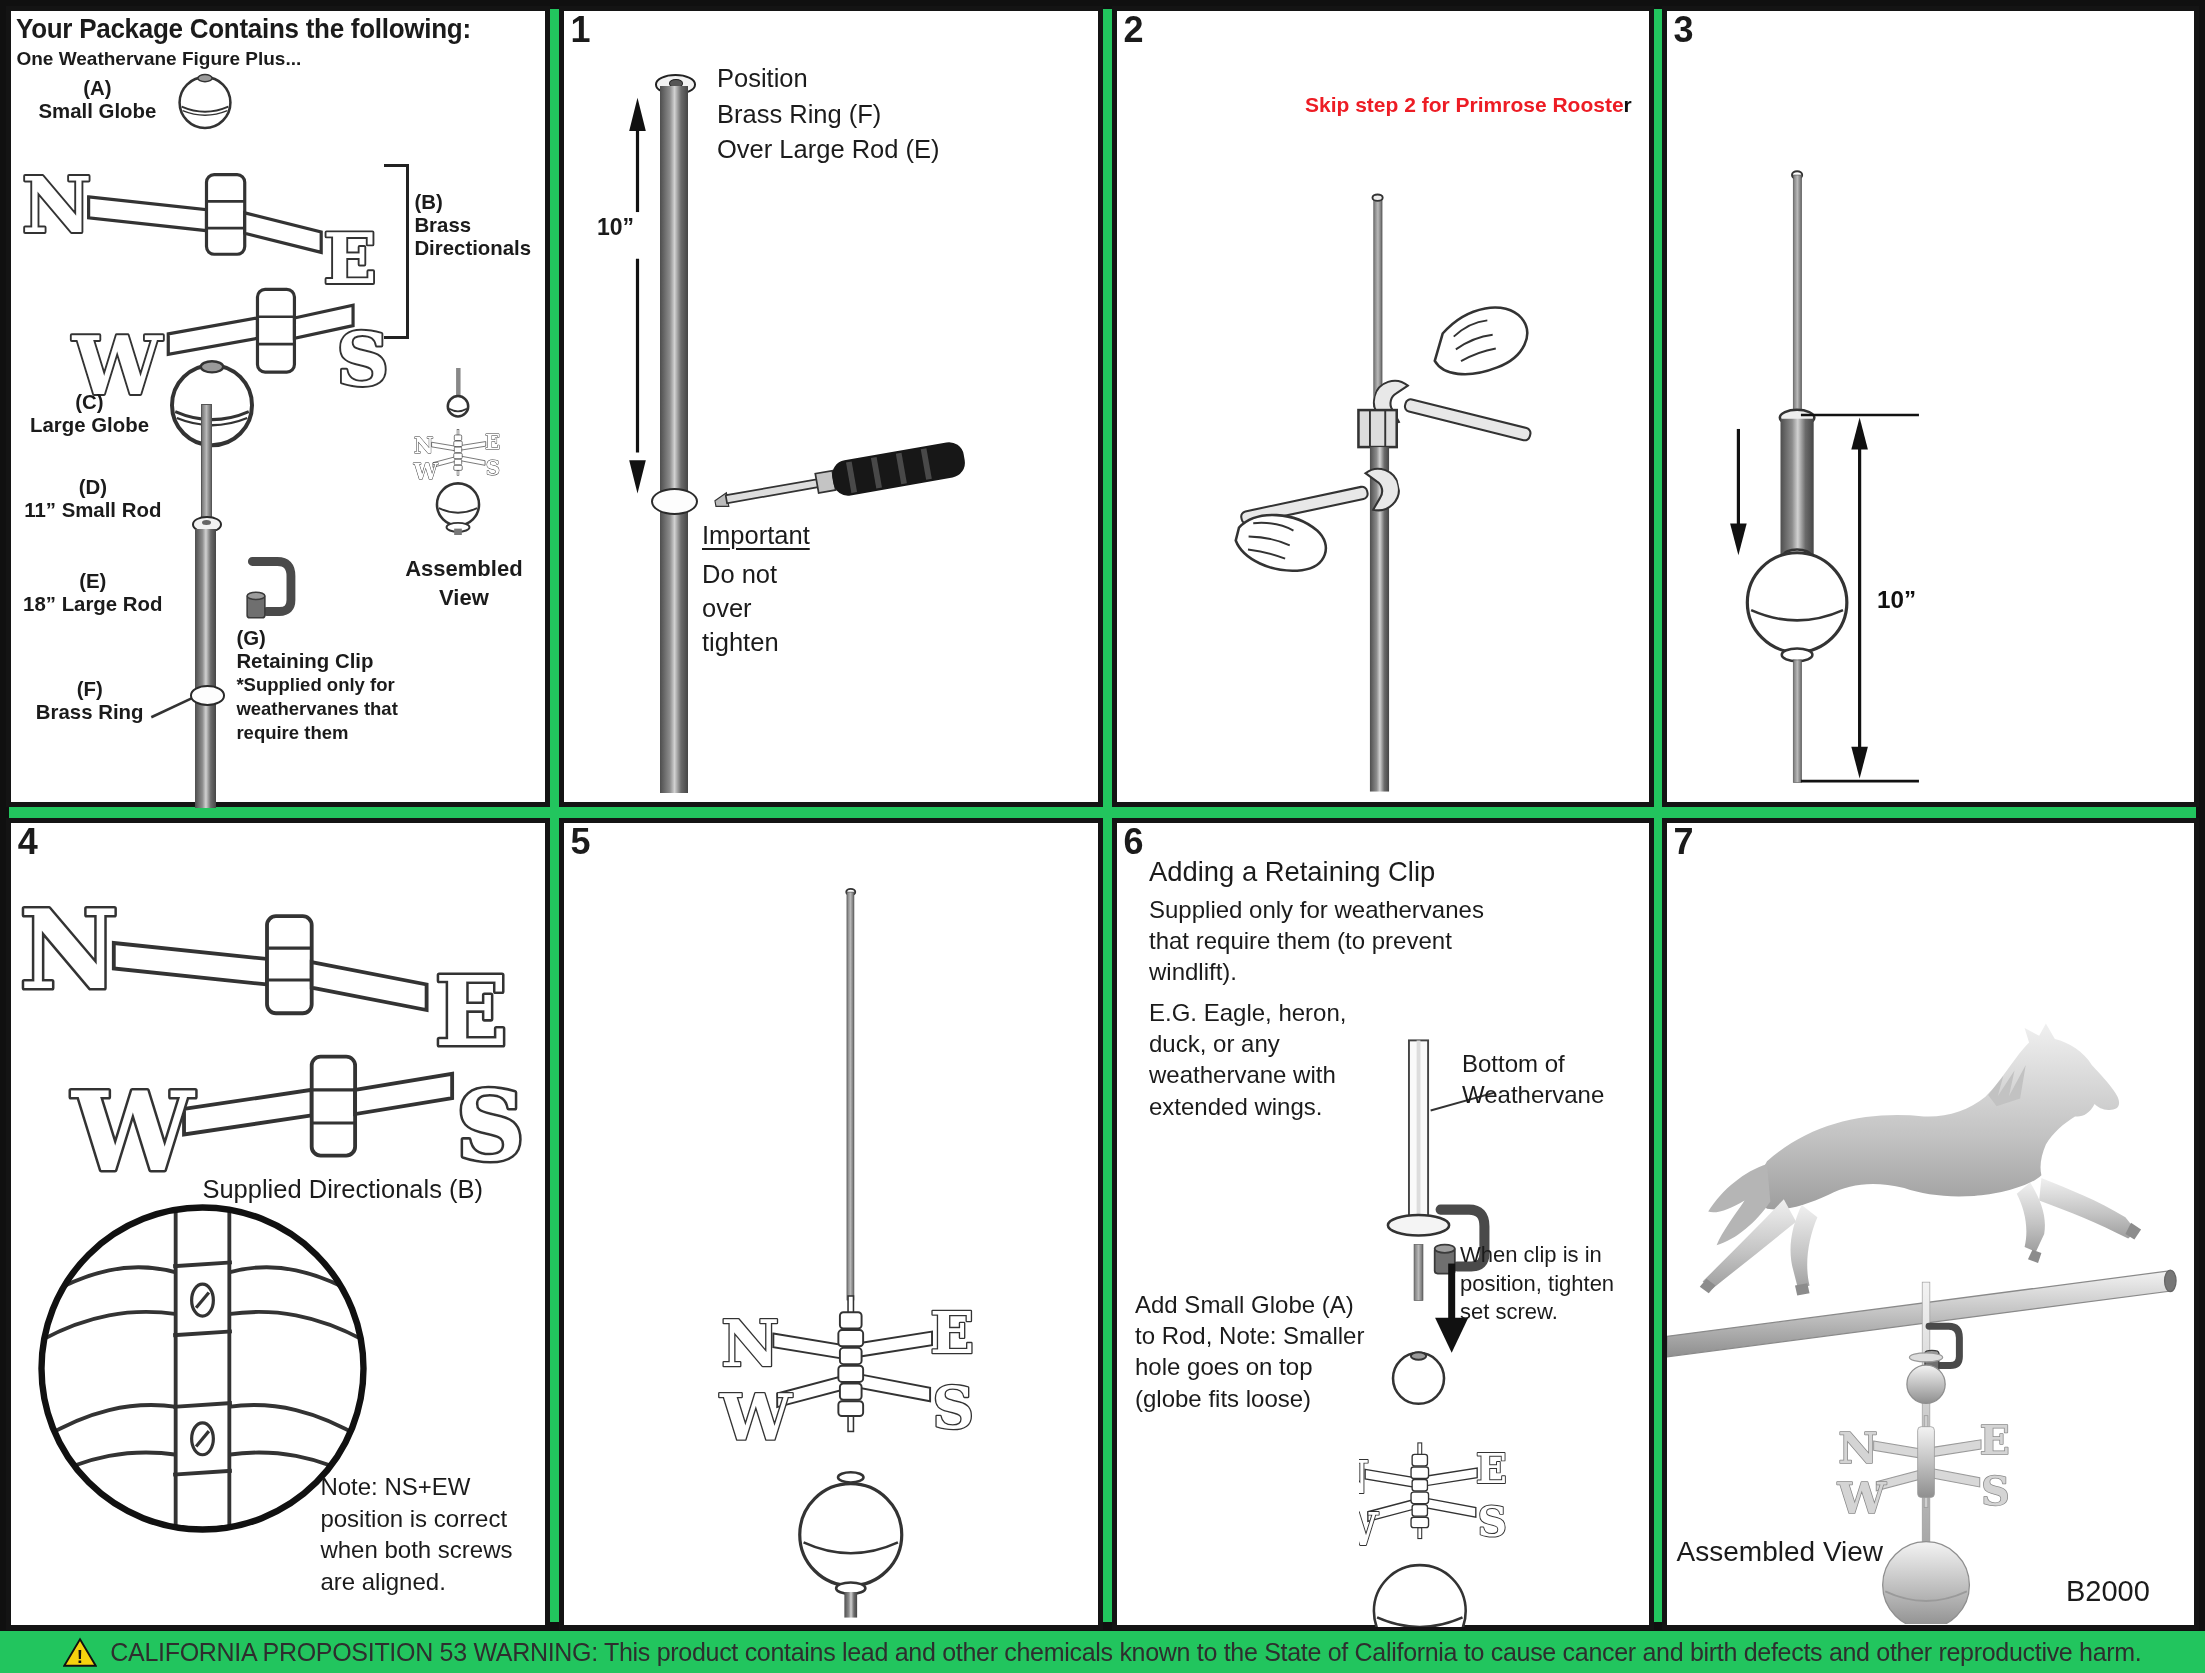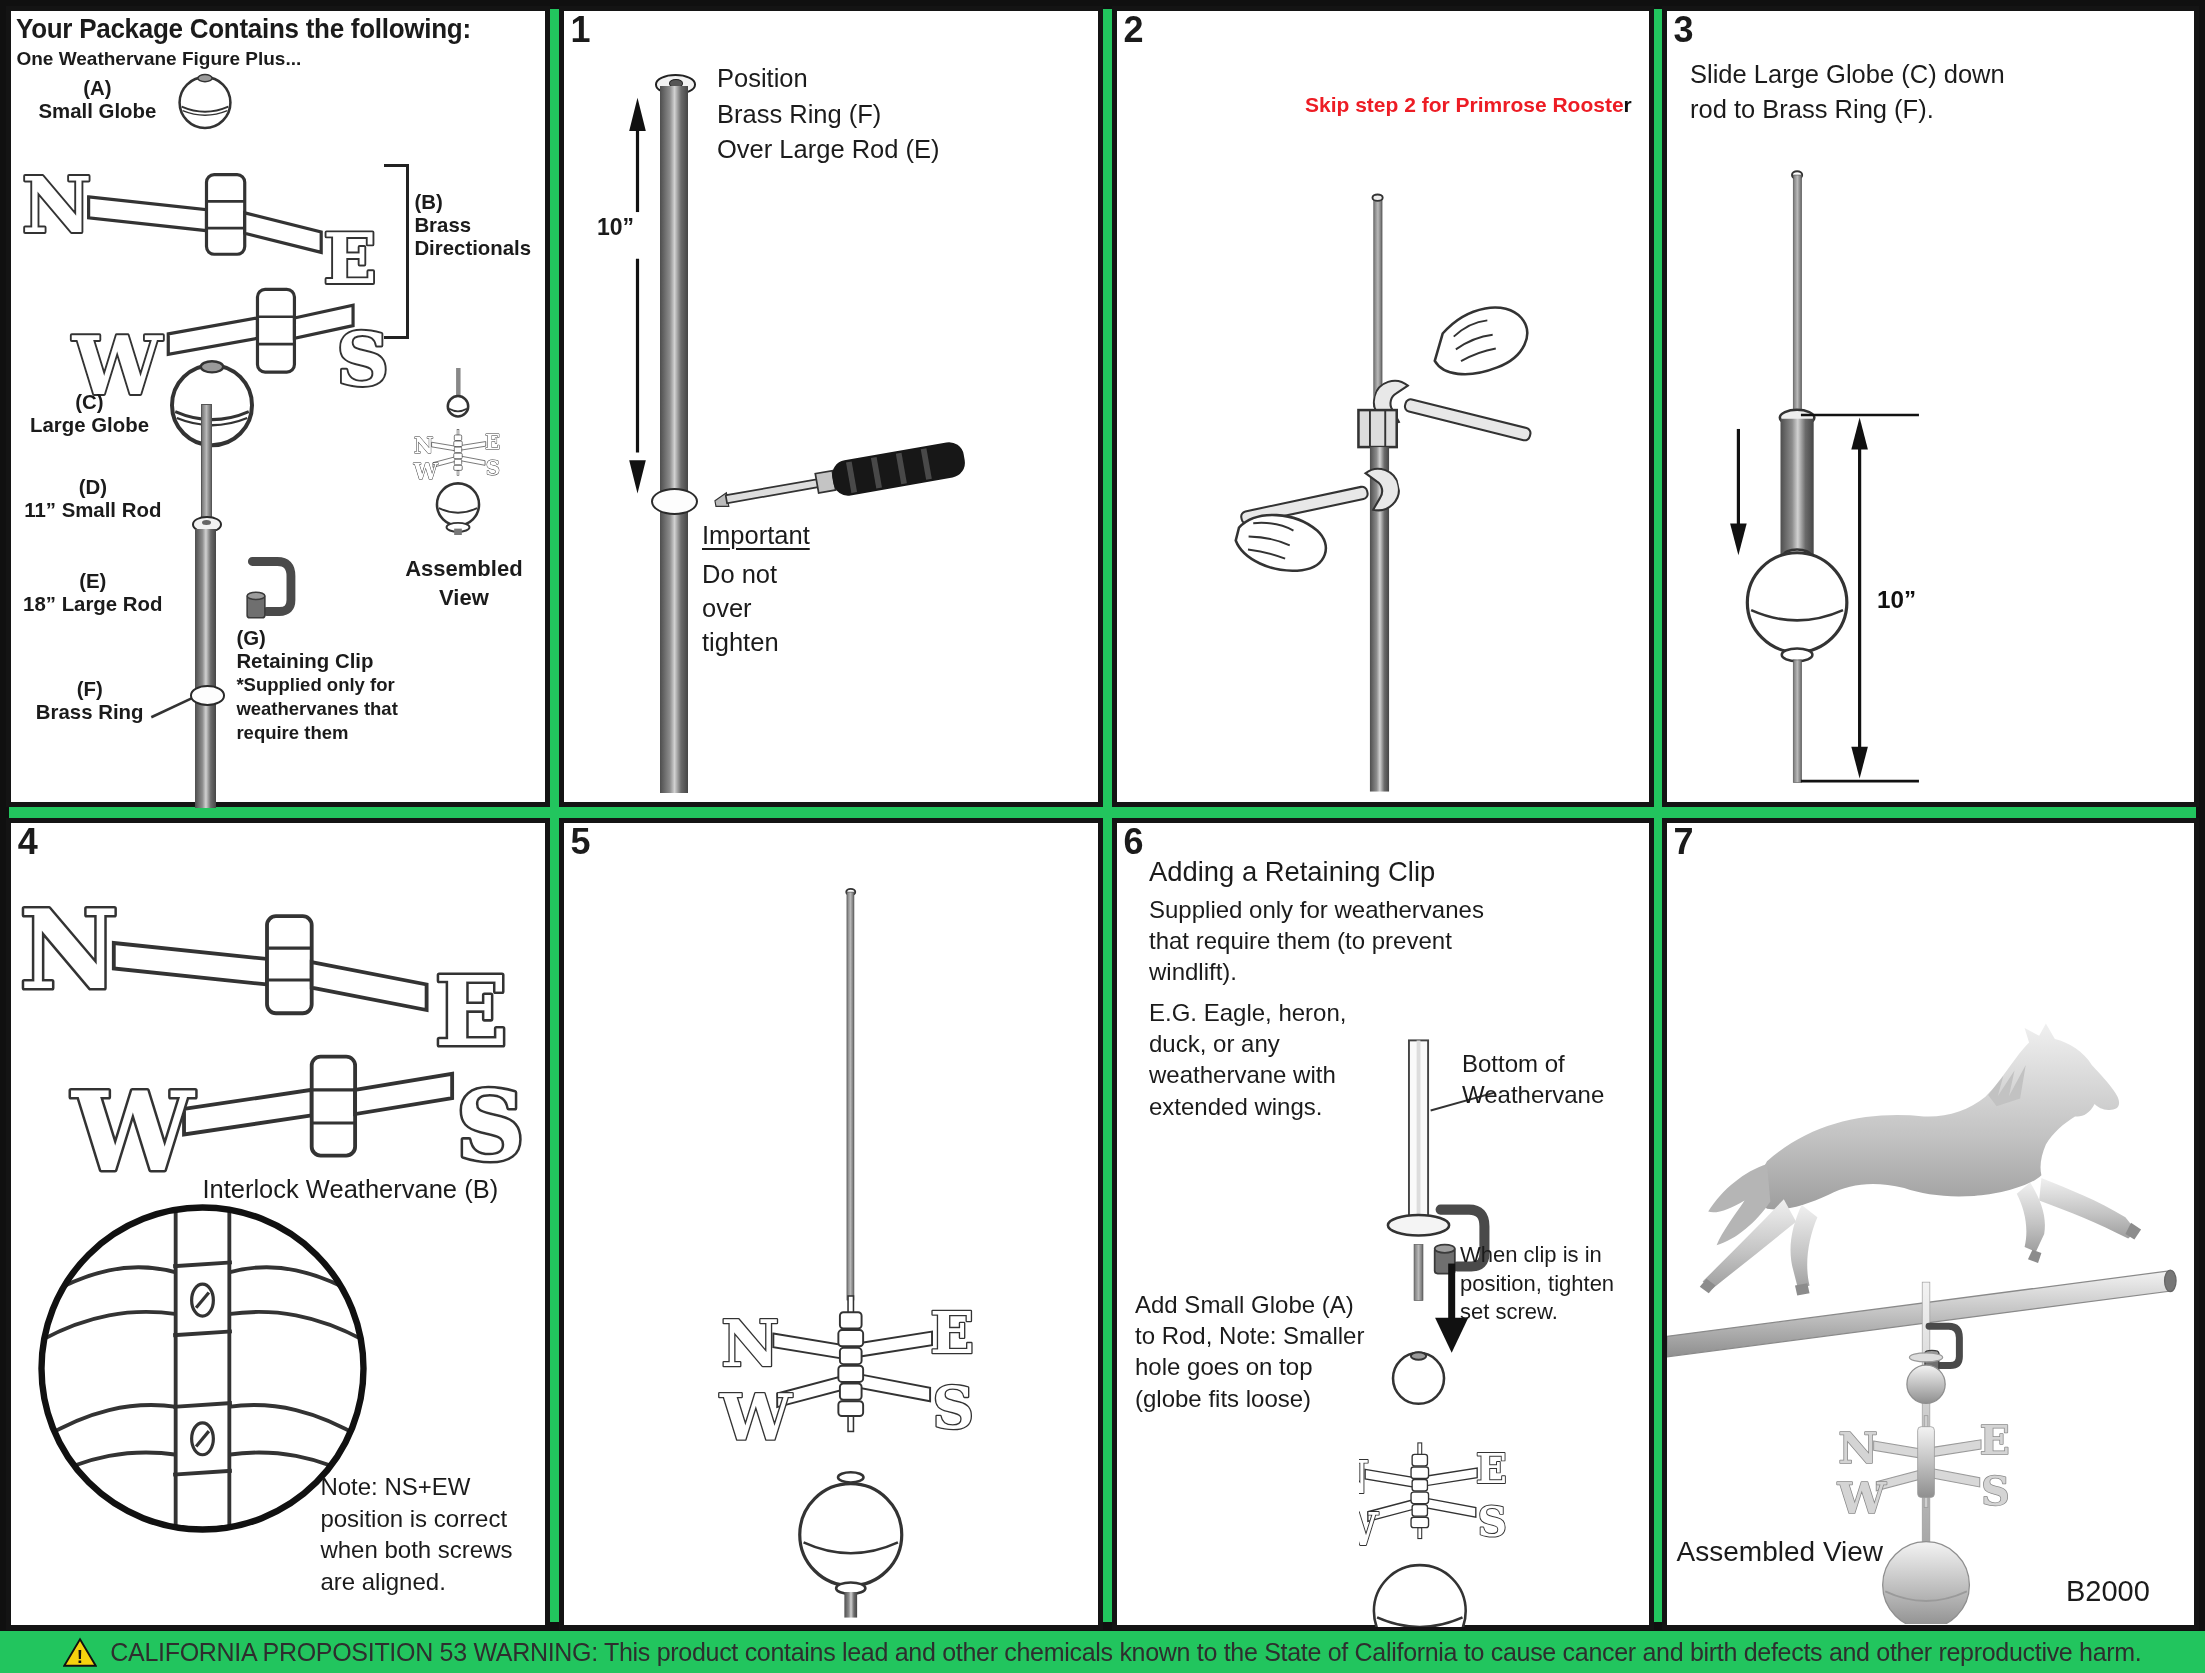--- a/index.html
+++ b/index.html
@@ -276,22 +276,20 @@
     </g>
     <g transform="translate(18,500) rotate(14)">
       <path d="M0,30 c20,-35 80,-45 120,-25 c30,16 28,52 -8,66 c-45,17 -95,5 -112,-20 z" fill="#fff" stroke="#333" stroke-width="4"></path>
       <path d="M20,18 q35,-12 64,-4 M18,40 q36,-8 66,-2 M22,60 q32,-4 60,0" fill="none" stroke="#333" stroke-width="3"></path>
     </g>
   </svg>
 </div>
 
 <div class="panel" style="left:1662px;top:6.4px;width:537px;height:801px">
   <div class="num">3</div>
-  <div class="t" style="left:23px;top:46px;width:459px;font-size:25.5px;line-height:1.36">Slide Large Globe (C) down
-rod to Brass Ring (F).</div>
 
   <svg class="abs" style="left:38px;top:150px" width="396" height="638" viewBox="0 0 620 1000">
     <ellipse cx="144" cy="22" rx="8" ry="6" fill="#fff" stroke="#333" stroke-width="3"></ellipse>
     <rect x="138" y="22" width="13" height="374" fill="url(#gradRodThin)" stroke="#555" stroke-width="1"></rect>
     <ellipse cx="144" cy="402" rx="27" ry="12" fill="#eee" stroke="#333" stroke-width="4"></ellipse>
     <rect x="118" y="404" width="52" height="212" fill="url(#gradRod)"></rect>
     <ellipse cx="144" cy="618" rx="21" ry="9" fill="#fff" stroke="#333" stroke-width="4"></ellipse>
     <circle cx="144" cy="692" r="78" fill="#fff" stroke="#333" stroke-width="5"></circle>
     <path d="M72,704 Q144,736 216,704" fill="none" stroke="#333" stroke-width="4"></path>
     <ellipse cx="144" cy="774" rx="24" ry="10" fill="#fff" stroke="#333" stroke-width="4"></ellipse>
@@ -318,21 +316,21 @@
     <text class="slab" x="80" y="200" font-size="170" text-anchor="middle" fill="#fff" stroke="#333" stroke-width="8">N</text>
     <text class="slab" x="710" y="290" font-size="150" text-anchor="middle" fill="#fff" stroke="#333" stroke-width="8">E</text>
     <polygon points="260,390 460,360 460,400 260,430" fill="#fff" stroke="#333" stroke-width="6"></polygon>
     <rect x="460" y="308" width="68" height="155" rx="14" fill="#fff" stroke="#333" stroke-width="6"></rect>
     <line x1="460" y1="360" x2="528" y2="360" stroke="#333" stroke-width="5"></line>
     <line x1="460" y1="412" x2="528" y2="412" stroke="#333" stroke-width="5"></line>
     <polygon points="528,360 680,335 680,373 528,398" fill="#fff" stroke="#333" stroke-width="6"></polygon>
     <text class="slab" x="180" y="485" font-size="170" text-anchor="middle" fill="#fff" stroke="#333" stroke-width="8">W</text>
     <text class="slab" x="740" y="470" font-size="150" text-anchor="middle" fill="#fff" stroke="#333" stroke-width="8">S</text>
   </svg>
-  <div class="abs" style="left:191px;top:352px;font-size:25.5px">Interlock Weathervane (B)</div>
+  <div class="abs" style="left:191px;top:352px;font-size:25.5px">Supplied Directionals (B)</div>
 
   <svg class="abs" style="left:19px;top:373px" width="345" height="345" viewBox="0 0 540 540">
     <clipPath id="clipCircle">
           <circle cx="270" cy="270" r="250"></circle>
         </clipPath>
     <g clip-path="url(#clipCircle)">
       <path d="M230,120 C160,100 90,115 10,165 L10,230 C90,185 160,175 230,185 Z" fill="#fff" stroke="#333" stroke-width="6"></path>
       <path d="M230,330 C160,320 90,335 10,385 L10,450 C90,405 160,395 230,405 Z" fill="#fff" stroke="#333" stroke-width="6"></path>
       <path d="M310,120 C380,100 450,115 530,165 L530,230 C450,185 380,175 310,185 Z" fill="#fff" stroke="#333" stroke-width="6"></path>
       <path d="M310,330 C380,320 450,335 530,385 L530,450 C450,405 380,395 310,405 Z" fill="#fff" stroke="#333" stroke-width="6"></path>

